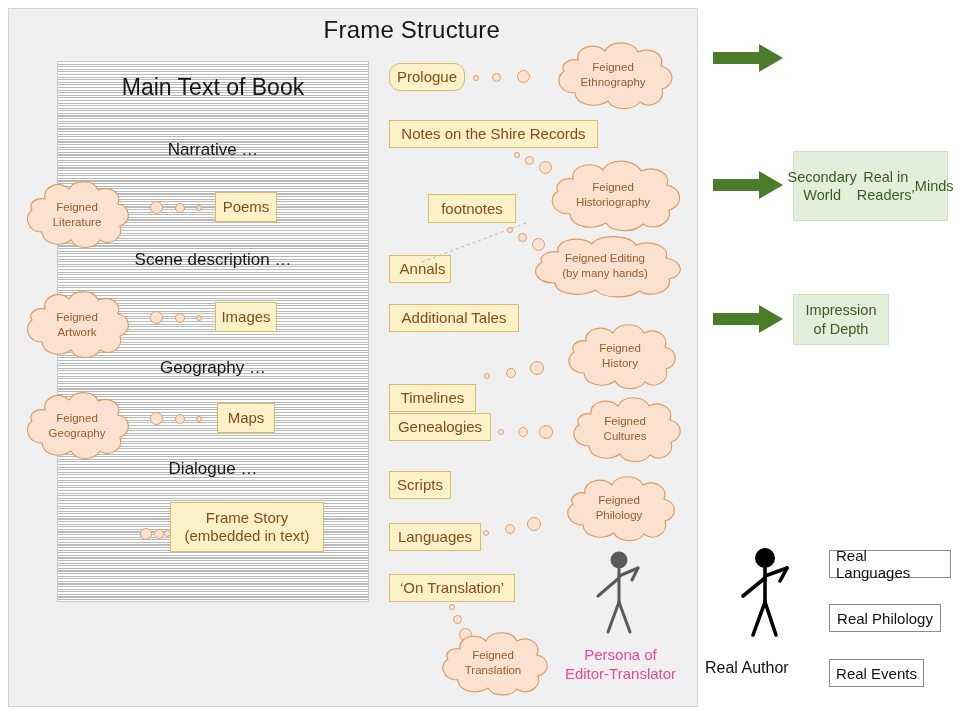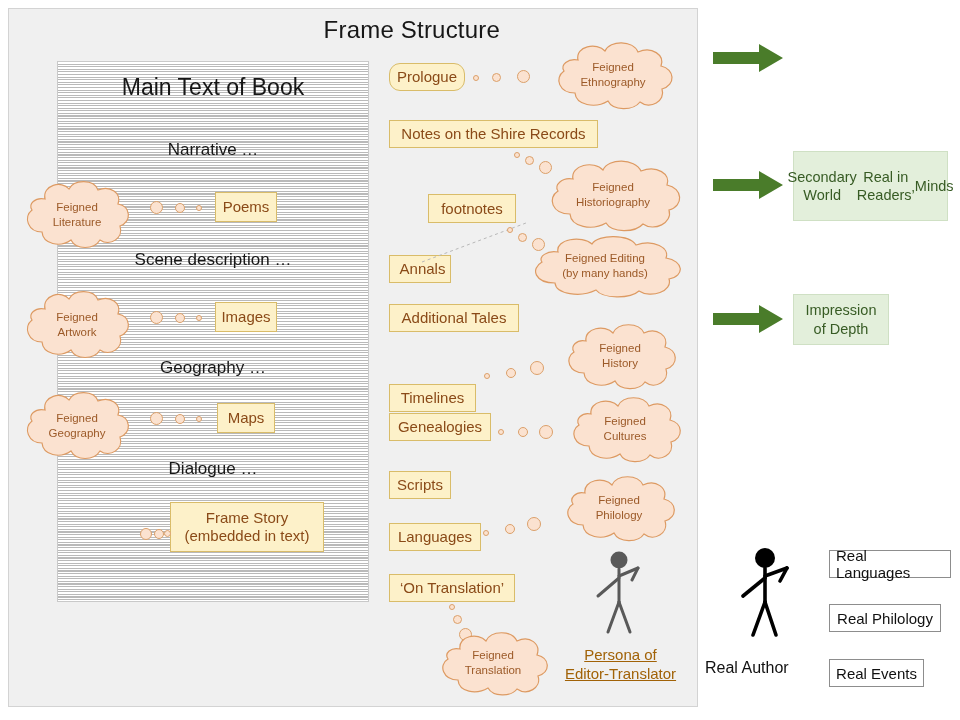--- a/index.html
+++ b/index.html
@@ -104,21 +104,21 @@
   }
 
   
   .bub{
     position:absolute;border-radius:50%;
     background:#fbe2d0;border:1px solid #dba06a;
     box-sizing:border-box;
   }
 
   
-  .ptext{position:absolute;color:#a16207;font-size:15px;text-align:center;line-height:1.25;text-decoration:underline;}
+  .ptext{position:absolute;color:#ec4899;font-size:15px;text-align:center;line-height:1.25;}
   .btext{position:absolute;color:#111111;font-size:16px;text-align:left;}
 
   
   .garrow{position:absolute;}
 
   
   .stick{position:absolute;}
 
   
   .dashline{position:absolute;}

